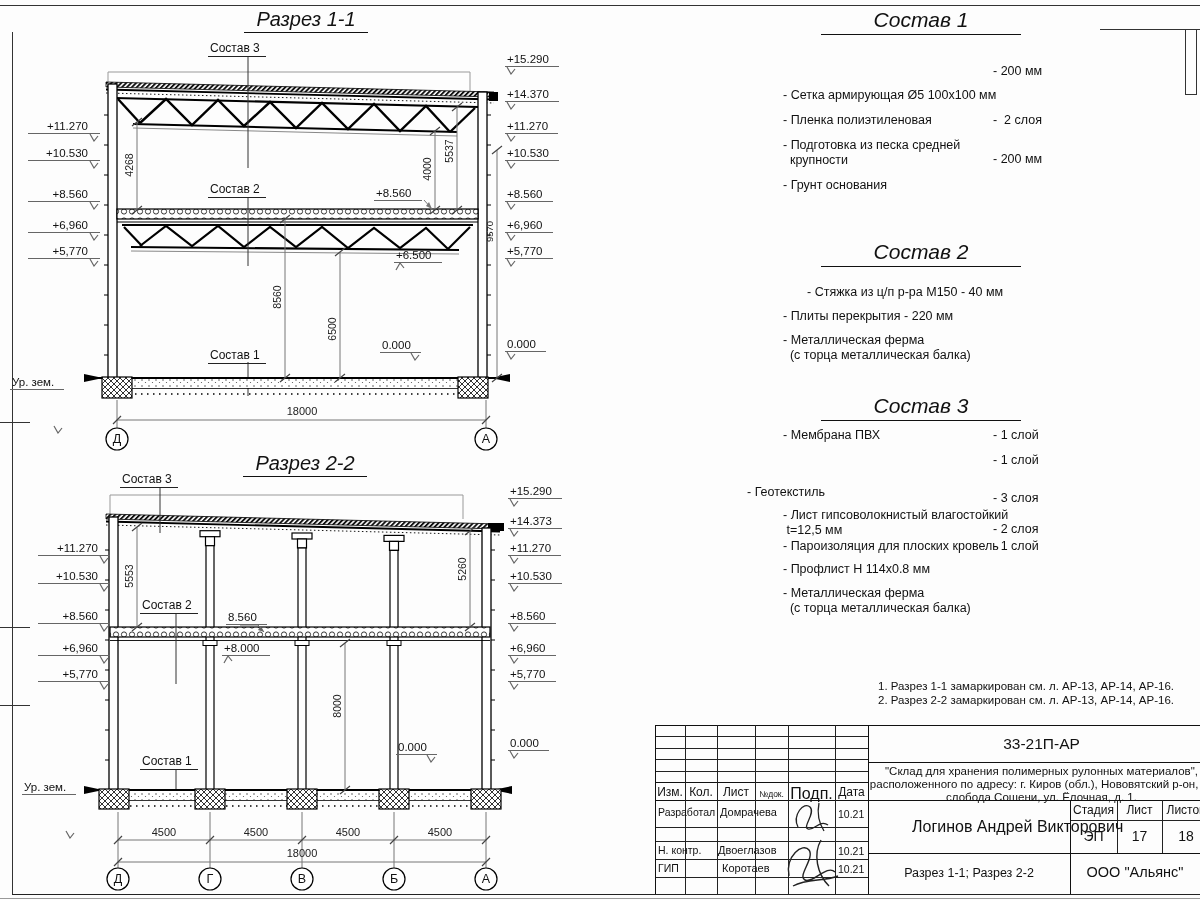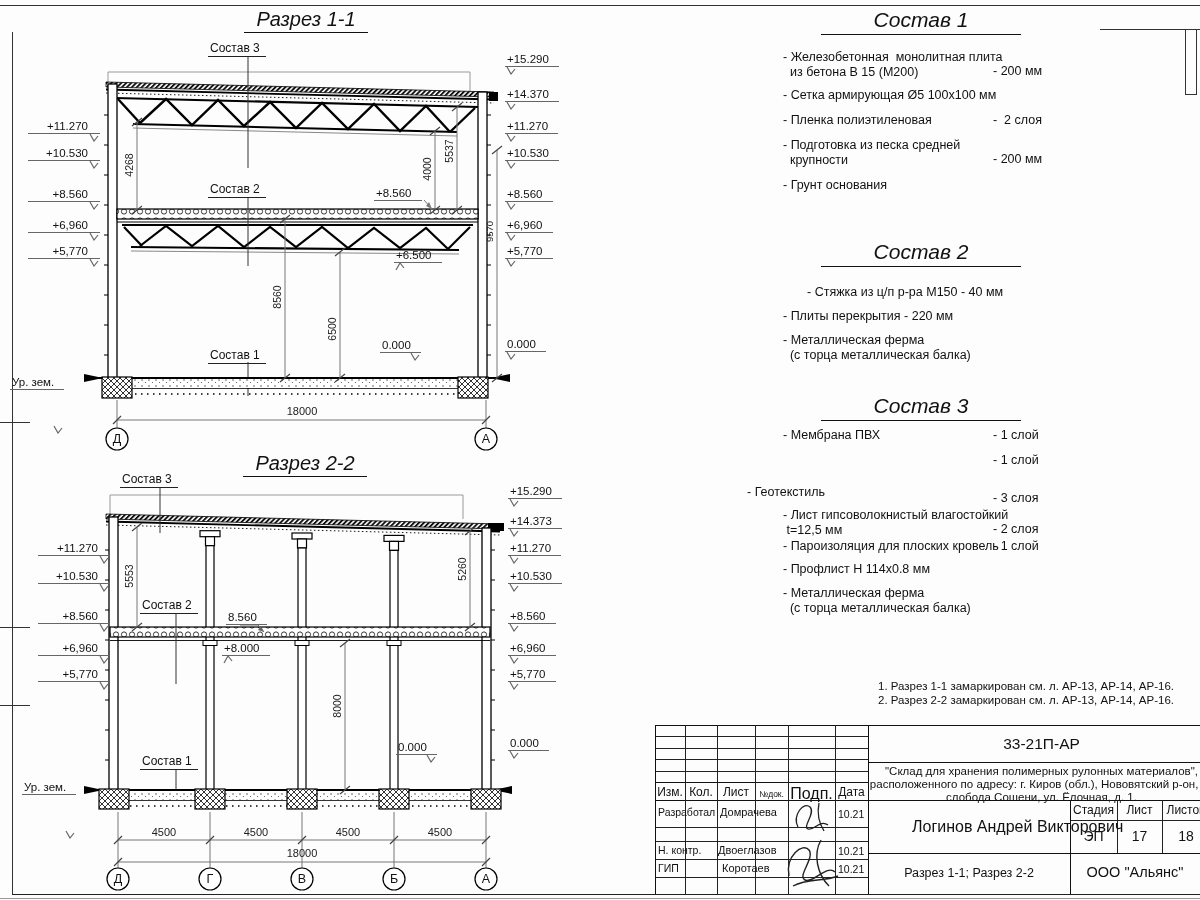--- a/index.html
+++ b/index.html
@@ -373,22 +373,20 @@
   <div class="hdim" style="left:322px;top:826px;">4500</div>
   <div class="hdim" style="left:414px;top:826px;">4500</div>
   <div class="hdim" style="left:276px;top:847px;">18000</div>
   <div class="axl" style="left:106px;top:872px;">Д</div>
   <div class="axl" style="left:198px;top:872px;">Г</div>
   <div class="axl" style="left:290px;top:872px;">В</div>
   <div class="axl" style="left:382px;top:872px;">Б</div>
   <div class="axl" style="left:474px;top:872px;">А</div>
 
   <div class="spec-h" style="left:821px;top:8px;">Состав 1</div>
-  <div class="spec-i" style="left:783px;top:50px;">- Железобетонная  монолитная плита
-  из бетона В 15 (М200)</div>
   <div class="spec-v" style="left:993px;top:64px;">- 200 мм</div>
   <div class="spec-i" style="left:783px;top:88px;">- Сетка армирующая Ø5 100х100 мм</div>
   <div class="spec-i" style="left:783px;top:113px;">- Пленка полиэтиленовая</div>
   <div class="spec-v" style="left:993px;top:113px;">-  2 слоя</div>
   <div class="spec-i" style="left:783px;top:138px;">- Подготовка из песка средней
   крупности</div>
   <div class="spec-v" style="left:993px;top:152px;">- 200 мм</div>
   <div class="spec-i" style="left:783px;top:178px;">- Грунт основания</div>
 
   <div class="spec-h" style="left:821px;top:240px;">Состав 2</div>

